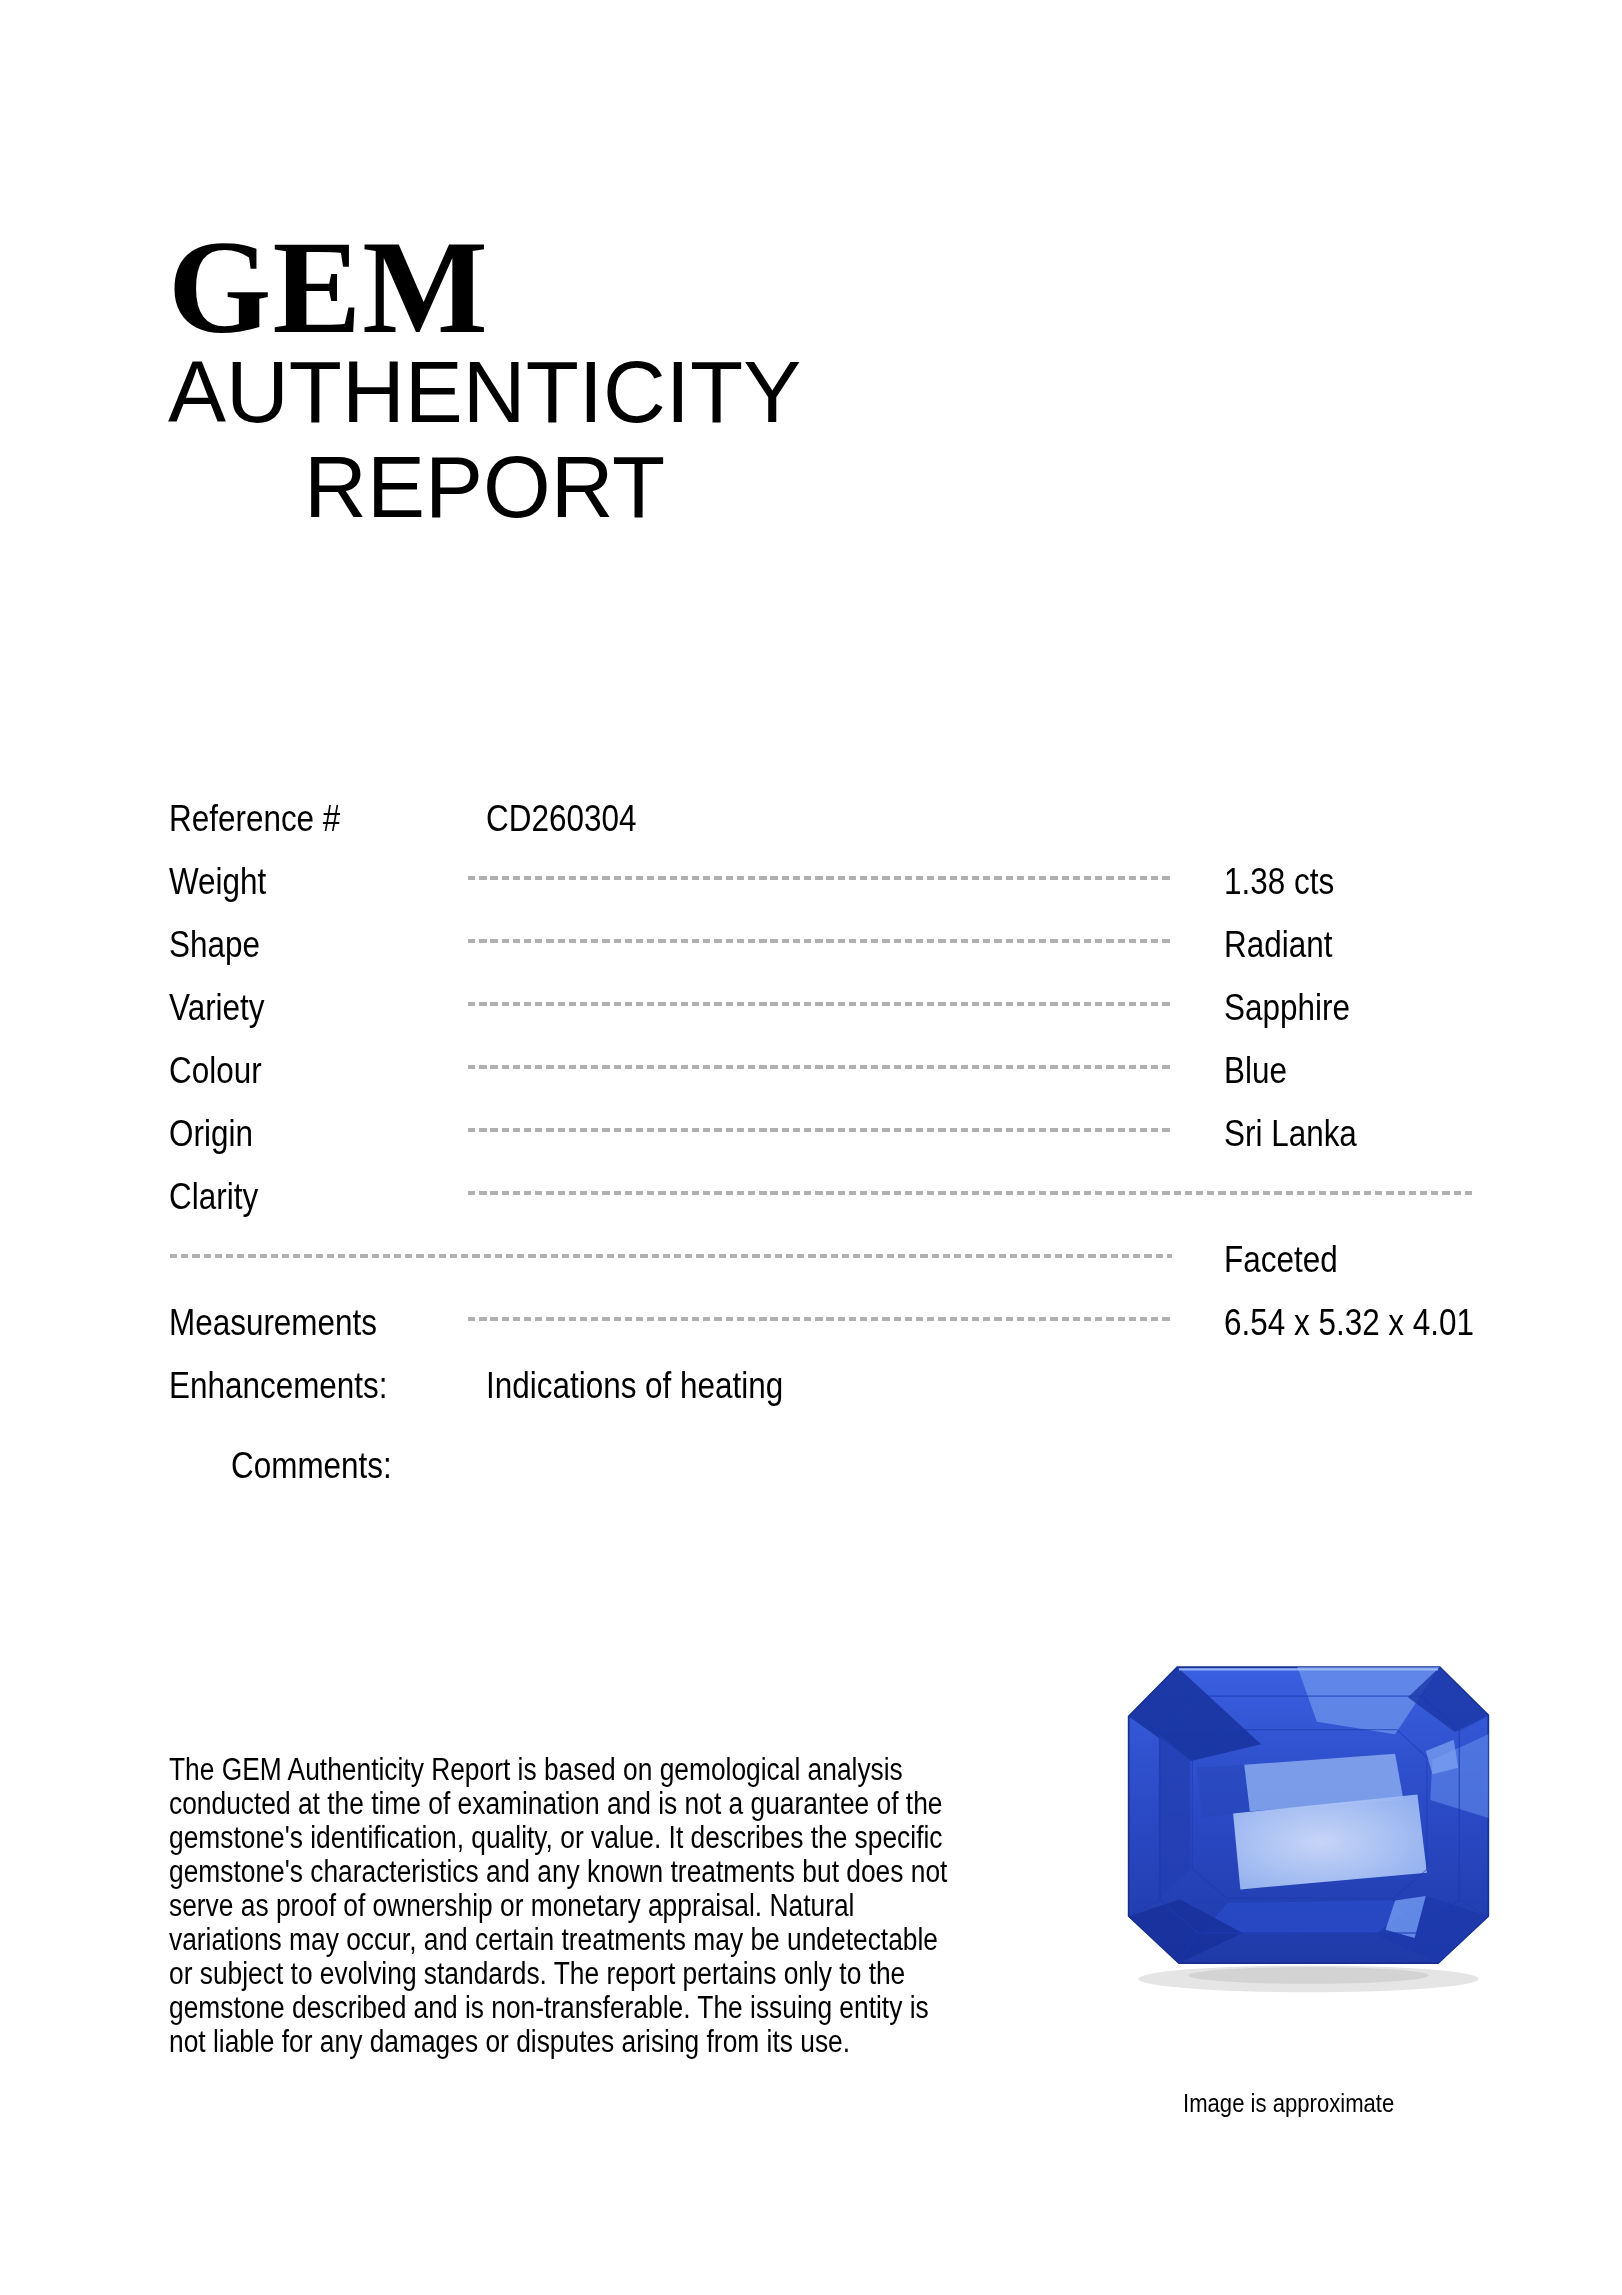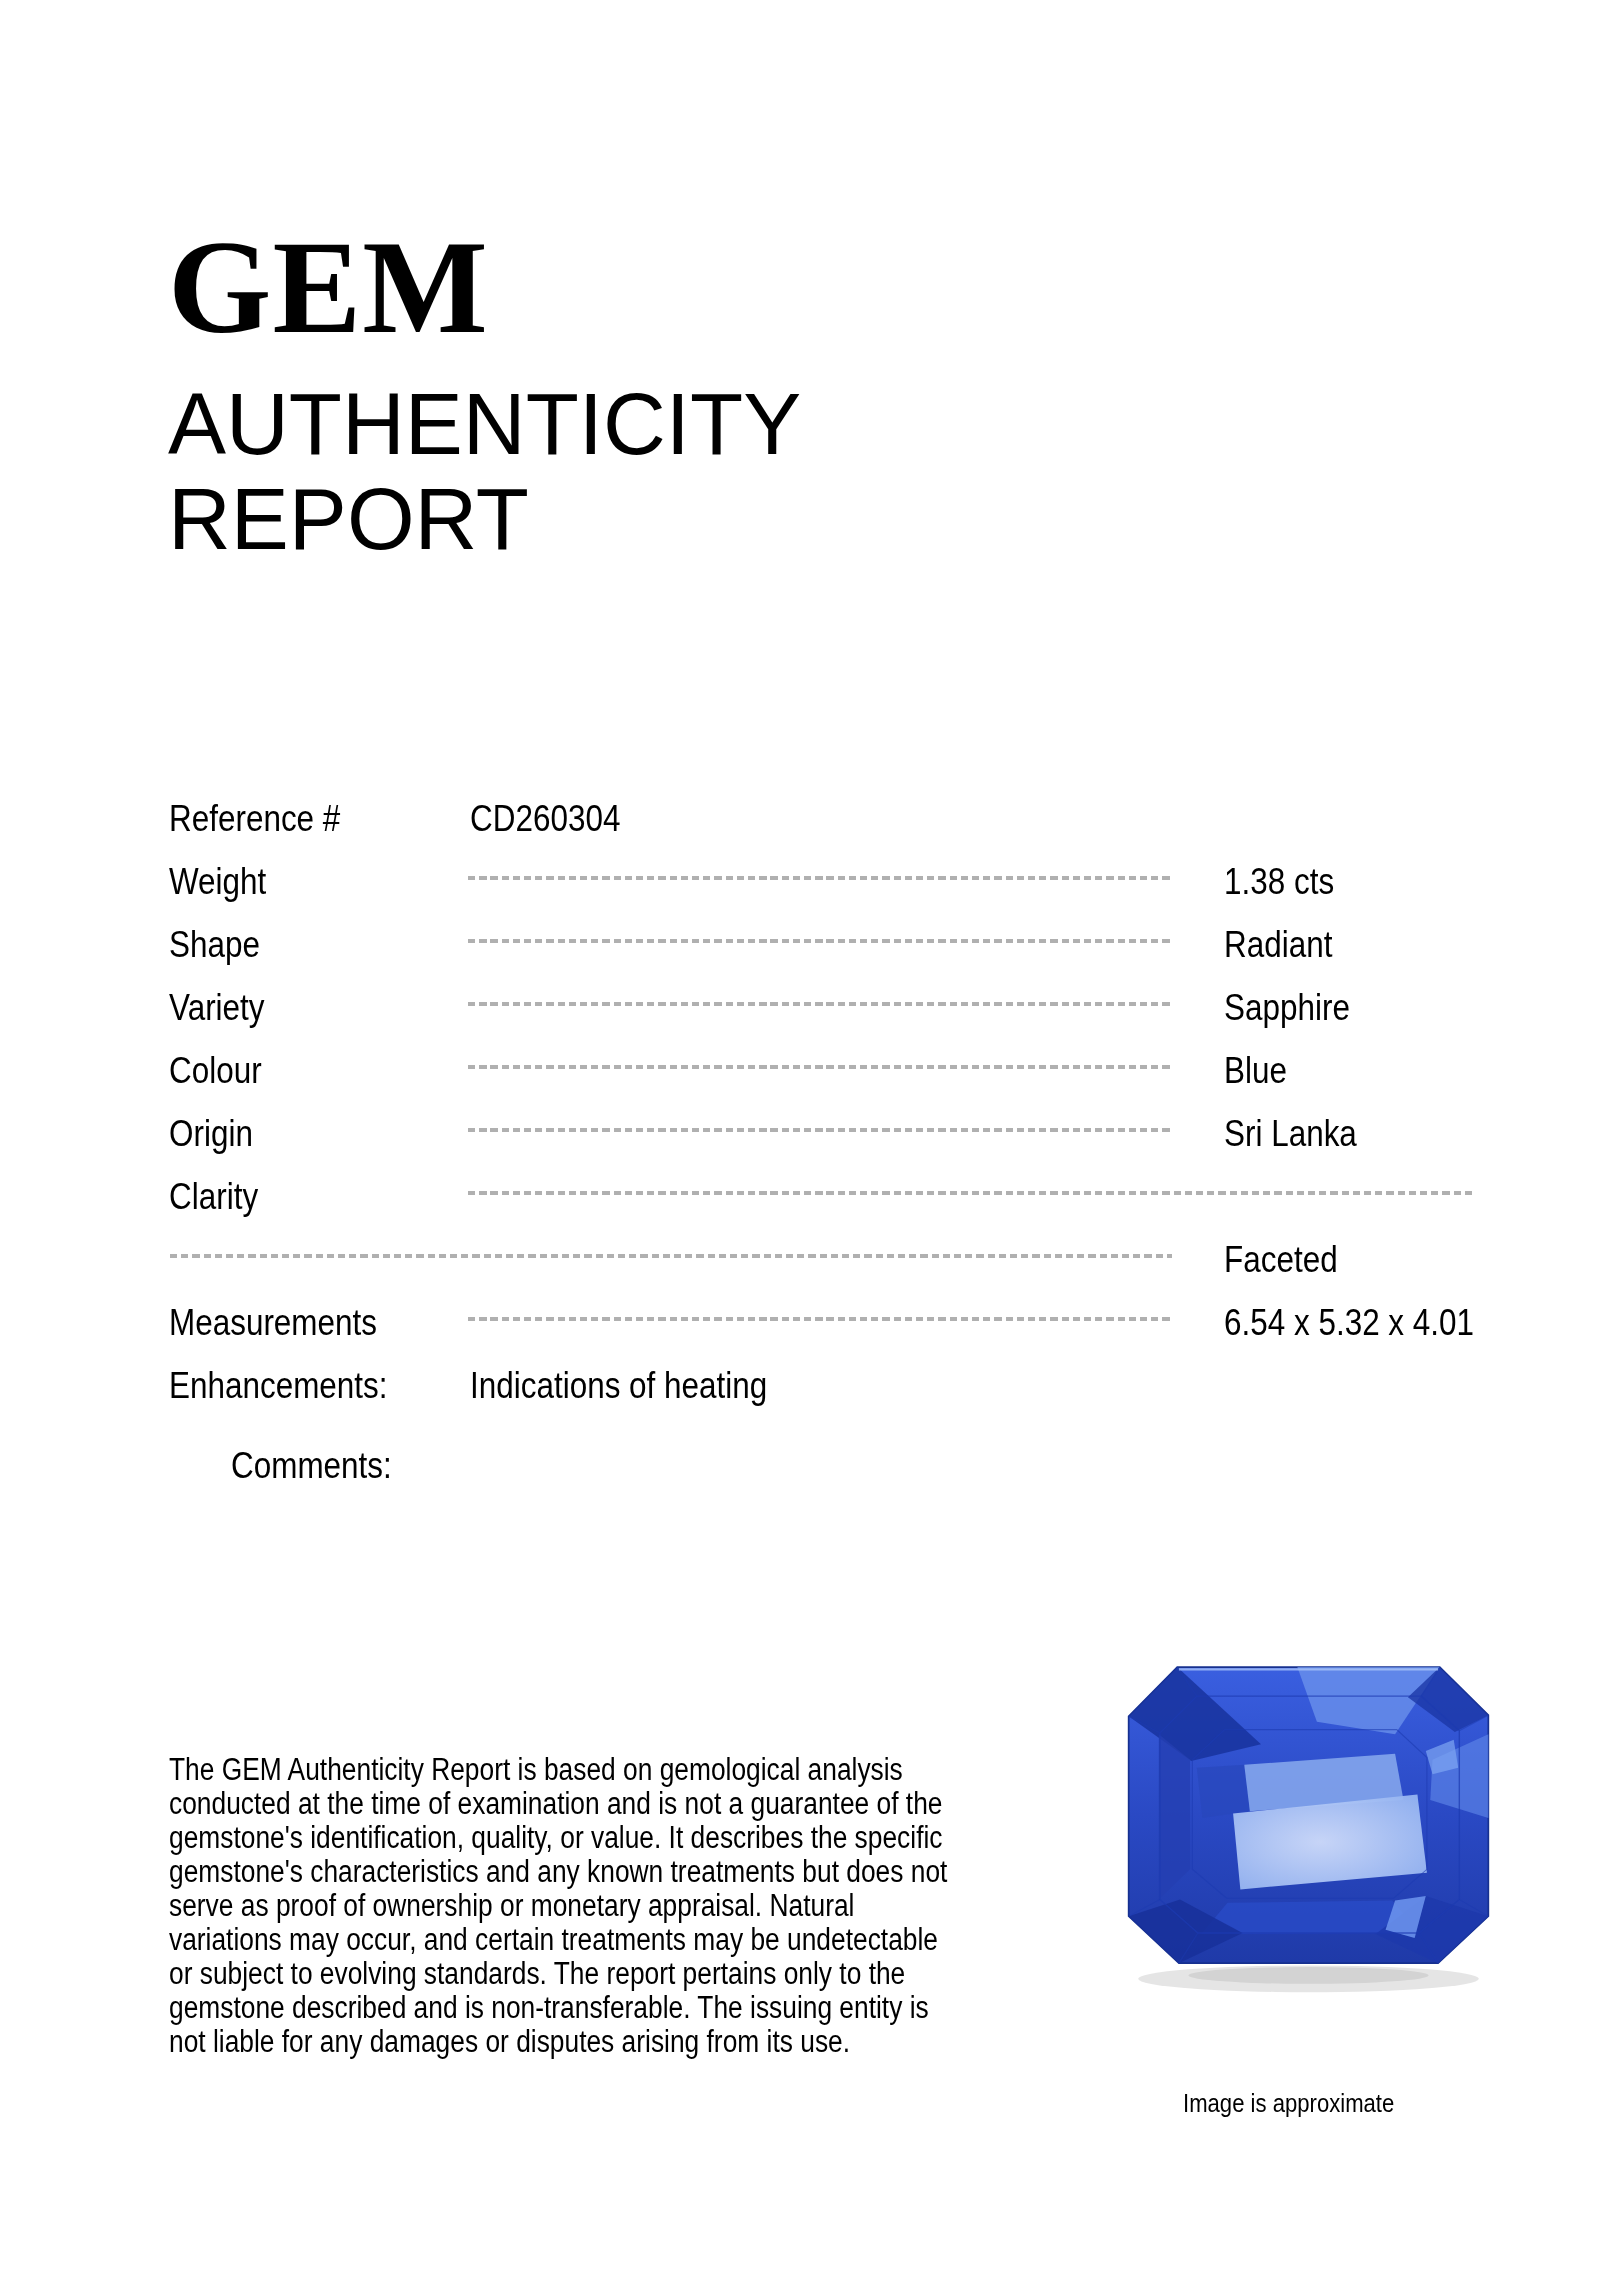--- a/index.html
+++ b/index.html
@@ -11,37 +11,38 @@
   
   .cx{display:inline-block;transform:scaleX(0.85);transform-origin:0 50%;white-space:nowrap;}
 
   
   .brand{
     position:absolute;left:168px;top:221px;
     font-family:Liberation Serif, serif;
     font-size:133px;font-weight:bold;line-height:1;letter-spacing:1.1px;
   }
   .subtitle{
-    position:absolute;left:168px;top:376px;
+    position:absolute;left:168px;top:344px;
     font-size:87px;font-weight:normal;line-height:95px;
     white-space:pre-line;
+    text-align:center;
   }
 
   
   .fields{position:absolute;left:169px;top:787px;width:1318px;}
   .frow{display:flex;height:63px;line-height:63px;font-size:37px;gap:40px;}
   .frow.gap-before{margin-top:17.3px;}
   .flabel{width:258px;flex:none;}
   .flabel.indent{padding-left:55px;box-sizing:border-box;text-align:center;}
   .leader{
     flex:1 1 auto;height:3.9px;margin:26px 12.3px 0 1.1px;
     background:repeating-linear-gradient(90deg,#b0b0b0 0 7.3px,rgba(0,0,0,0) 7.3px 11.2px);
   }
   .fvalue{width:263px;flex:none;}
-  .fvalue-inline{margin-left:3px;}
+  .fvalue-inline{margin-left:19px;}
 
   
   .disclaimer{
     position:absolute;left:169px;top:1753px;
     font-size:31px;line-height:34px;
     white-space:pre-line;
     transform:scaleX(0.85);transform-origin:0 0;
   }
 
   

